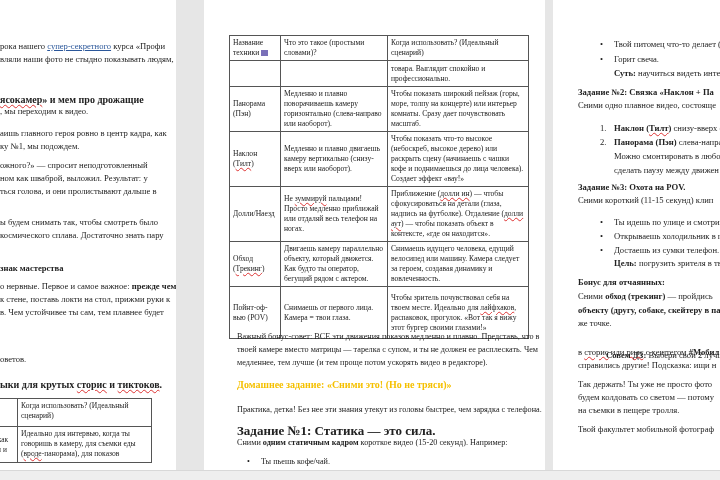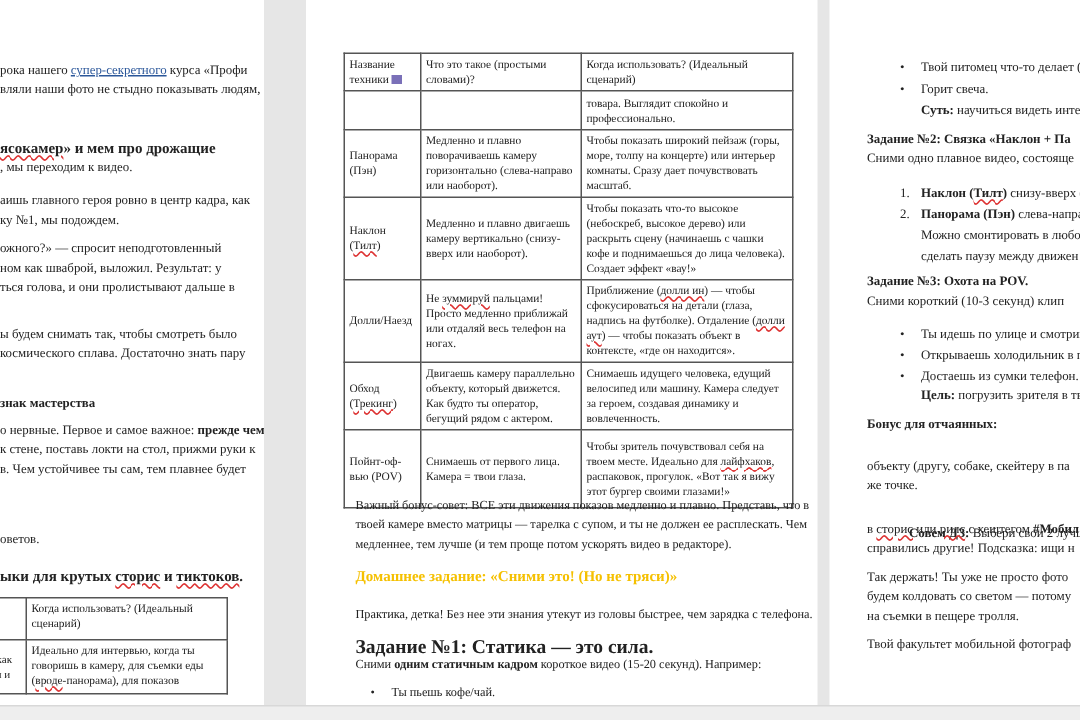--- a/index.html
+++ b/index.html
@@ -142,29 +142,30 @@
 
   <div class="p b" style="left:25px;top:86px;">Задание №2: Связка «Наклон + Па</div>
   <div class="p" style="left:25px;top:99px;">Сними одно плавное видео, состояще</div>
 
   <div class="num" style="left:61px;top:122px;"><span class="n">1.</span><span class="b">Наклон (</span><span class="b sq">Тилт</span><span class="b">)</span><span> снизу-вверх (и</span></div>
   <div class="num" style="left:61px;top:136px;"><span class="n">2.</span><span class="b">Панорама (Пэн)</span><span> слева-направ</span></div>
   <div class="p" style="left:61px;top:150px;">Можно смонтировать в любом</div>
   <div class="p" style="left:61px;top:164px;">сделать паузу между движен</div>
 
   <div class="p b" style="left:25px;top:181px;">Задание №3: Охота на POV.</div>
-  <div class="p" style="left:25px;top:194px;">Сними короткий (10-3 секунд) клип</div>
+  <div class="p" style="left:25px;top:194px;">Сними короткий (11-15 секунд) клип</div>
 
   <div class="bullet" style="left:61px;top:216px;">Ты идешь по улице и смотриш</div>
   <div class="bullet" style="left:61px;top:230px;">Открываешь холодильник в по</div>
   <div class="bullet" style="left:61px;top:244px;">Достаешь из сумки телефон.</div>
   <div class="p" style="left:61px;top:257px;"><span class="b">Цель:</span><span> погрузить зрителя в тво</span></div>
 
   <div class="p b" style="left:25px;top:276px;">Бонус для отчаянных:</div>
-  <div class="p" style="left:25px;top:304px;">объекту (другу, собаке, скейтеру в па</div>
+  <div class="p" style="left:25px;top:290px;"><span>Сними </span><span class="b">обход (трекинг)</span><span> — пройдись</span></div>
+  <div class="p" style="left:25px;top:304px;font-weight:bold;">объекту (другу, собаке, скейтеру в па</div>
   <div class="p" style="left:25px;top:317px;">же точке.</div>
 
   <div class="p" style="left:25px;top:349px;margin-left:28px;"><span class="b">Совем ДЗ:</span><span> Выбери свои 2 лучших (с</span></div>
   <div class="p" style="left:25px;top:346px;"><span>в </span><span class="sq">сторис</span><span> или </span><span class="sq">рилс</span><span> с хештегом </span><span class="b">#Мобил</span></div>
   <div class="p" style="left:25px;top:359px;">справились другие! Подсказка: ищи н</div>
 
   <div class="p" style="left:25px;top:378px;">Так держать! Ты уже не просто фото</div>
   <div class="p" style="left:25px;top:391px;">будем колдовать со светом — потому</div>
   <div class="p" style="left:25px;top:404px;">на съемки в пещере тролля.</div>
 

